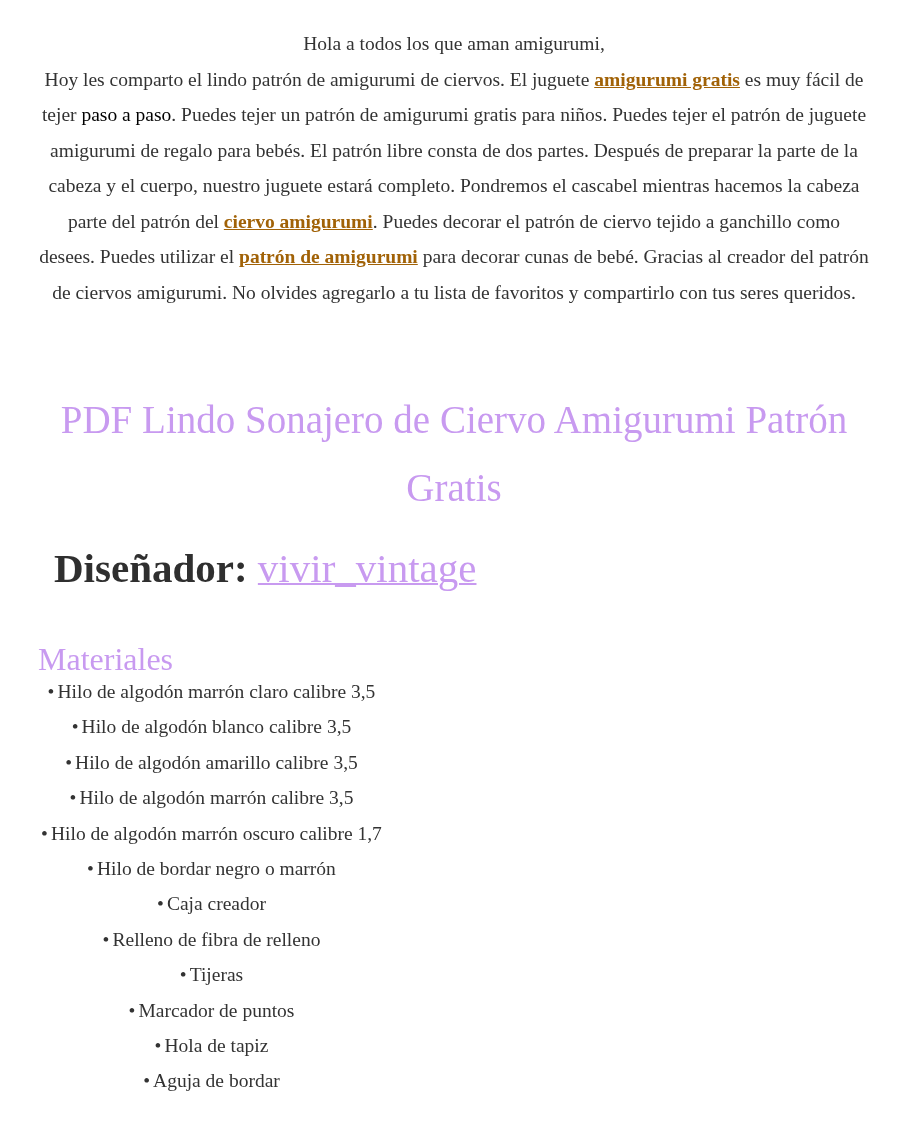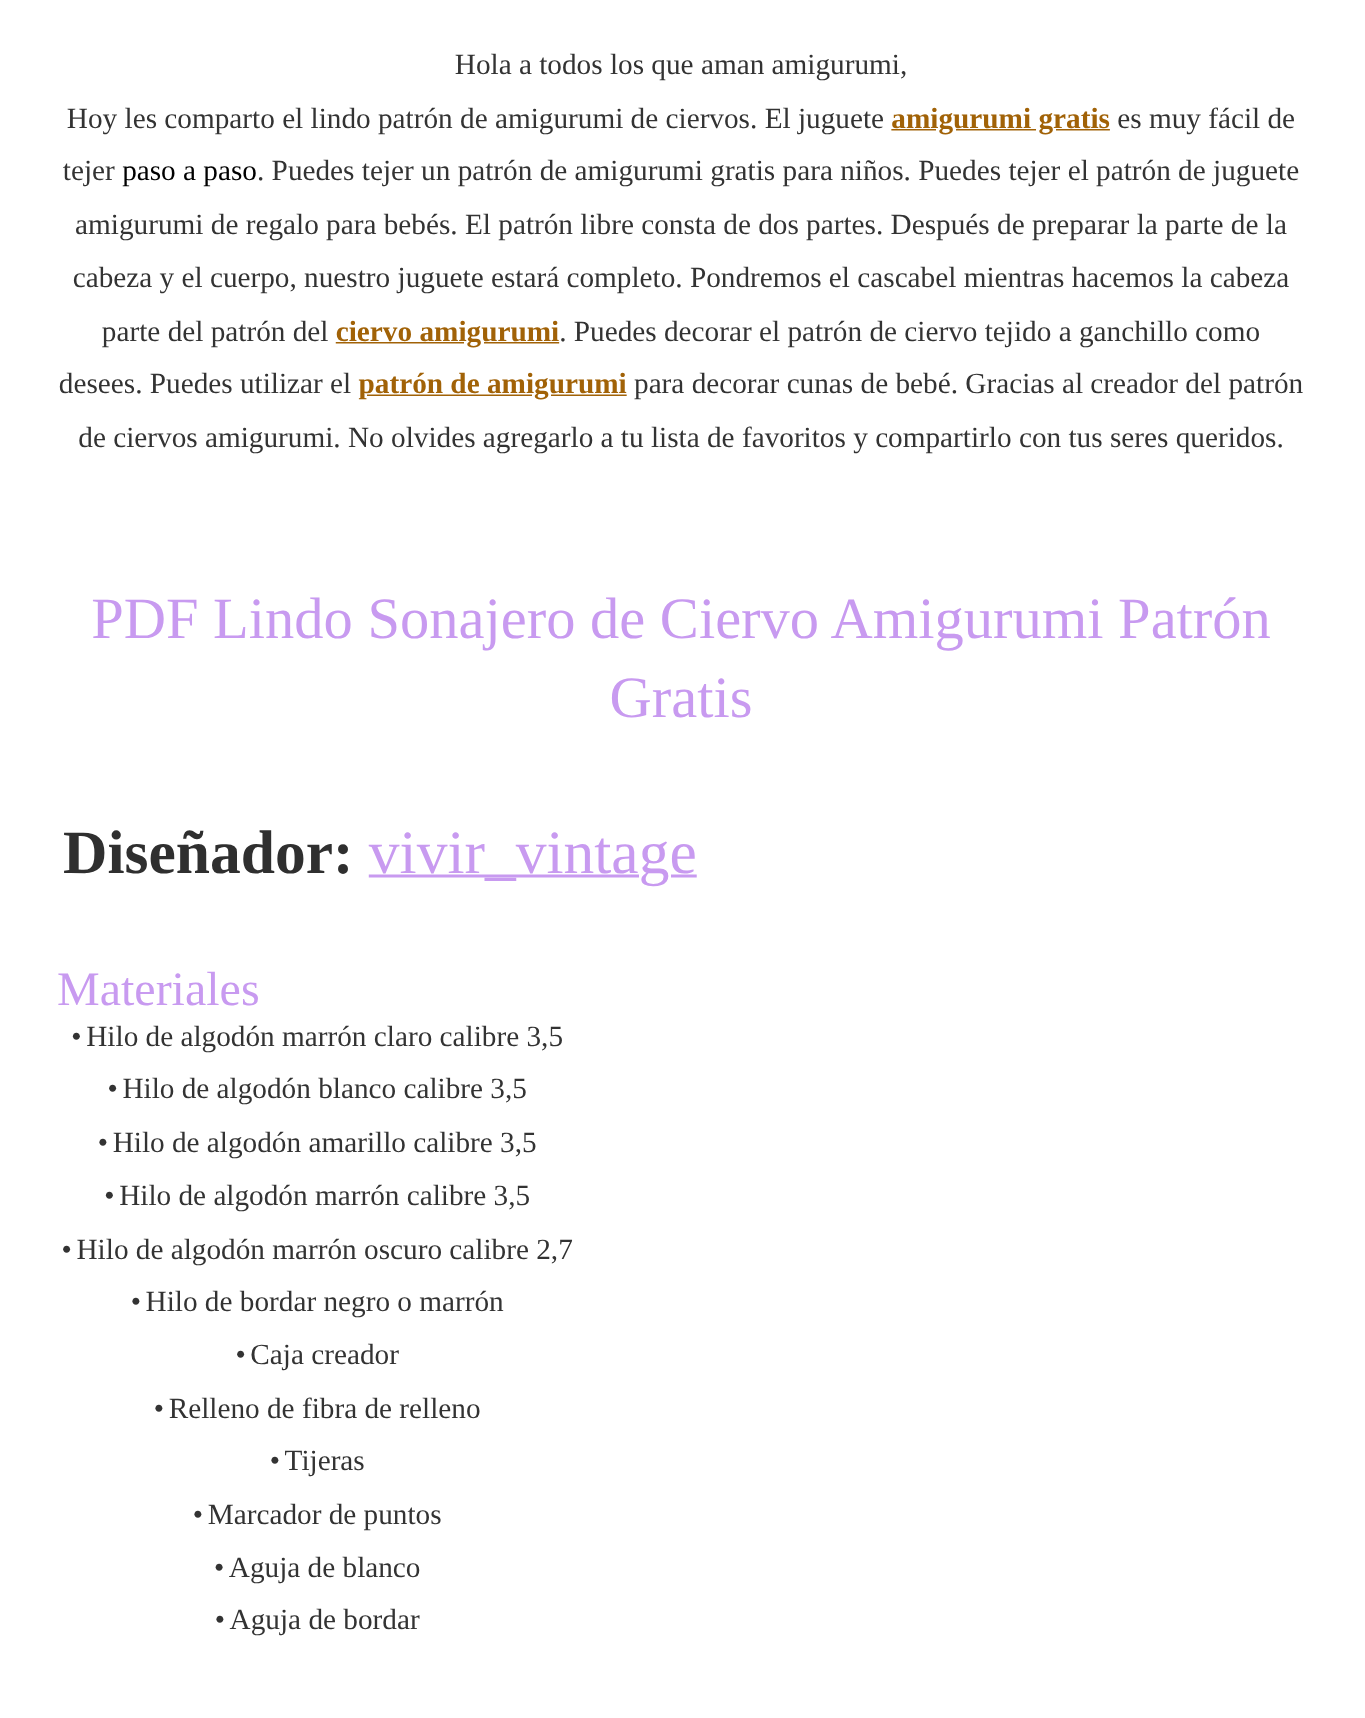--- a/index.html
+++ b/index.html
@@ -30,31 +30,31 @@
     .intro a {
       color: #a16207;
       font-weight: bold;
       text-decoration: underline;
     }
     .intro b { font-weight: normal; color: #000000; }
     .title {
       color: #c89af0;
       font-weight: normal;
       font-size: 39px;
-      line-height: 53px;
+      line-height: 68px;
       margin: 0;
       position: absolute;
       top: 360px;
       left: 0;
       width: 832px;
     }
     .designer {
       position: absolute;
       top: 516px;
-      left: 4px;
+      left: 16px;
       margin: 0;
       font-size: 41px;
       line-height: 52px;
       font-weight: bold;
       color: #2f2f2f;
     }
     .designer a {
       color: #c89af0;
       font-weight: normal;
       text-decoration: underline;
@@ -99,22 +99,22 @@
 
   <h2 class="designer"><span>Diseñador: </span><a href="#">vivir_vintage</a></h2>
 
   <h3 class="materials-heading">Materiales</h3>
 
   <ul class="materials-list">
     <li><span class="bullet">•</span><span>Hilo de algodón marrón claro calibre 3,5</span></li>
     <li><span class="bullet">•</span><span>Hilo de algodón blanco calibre 3,5</span></li>
     <li><span class="bullet">•</span><span>Hilo de algodón amarillo calibre 3,5</span></li>
     <li><span class="bullet">•</span><span>Hilo de algodón marrón calibre 3,5</span></li>
-    <li><span class="bullet">•</span><span>Hilo de algodón marrón oscuro calibre 2,7</span></li>
+    <li><span class="bullet">•</span><span>Hilo de algodón marrón oscuro calibre 1,7</span></li>
     <li><span class="bullet">•</span><span>Hilo de bordar negro o marrón</span></li>
     <li><span class="bullet">•</span><span>Caja creador</span></li>
     <li><span class="bullet">•</span><span>Relleno de fibra de relleno</span></li>
     <li><span class="bullet">•</span><span>Tijeras</span></li>
     <li><span class="bullet">•</span><span>Marcador de puntos</span></li>
-    <li><span class="bullet">•</span><span>Aguja de blanco</span></li>
+    <li><span class="bullet">•</span><span>Hola de tapiz</span></li>
     <li><span class="bullet">•</span><span>Aguja de bordar</span></li>
   </ul>
 </div>
 
 </body></html>

